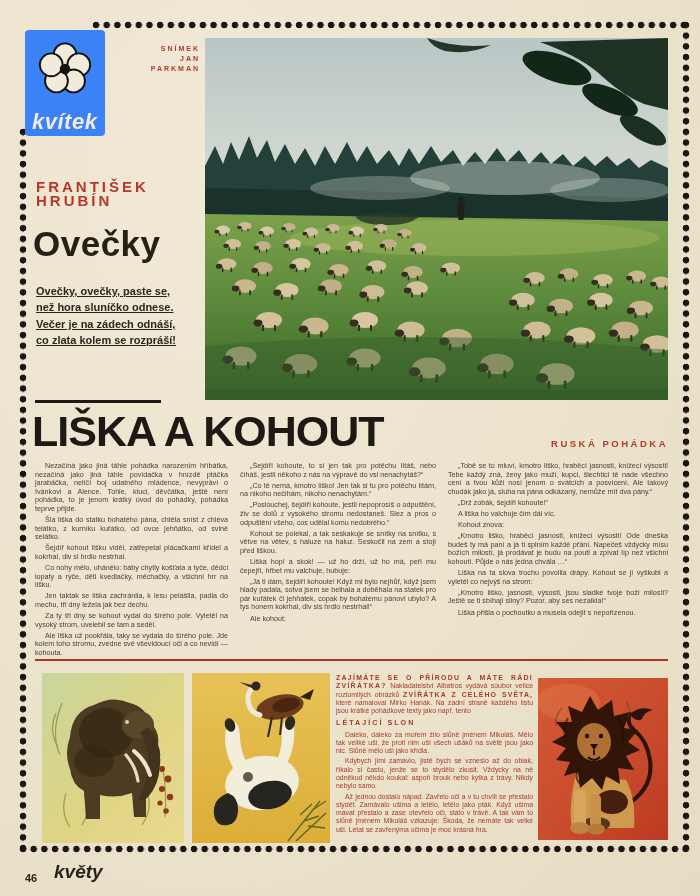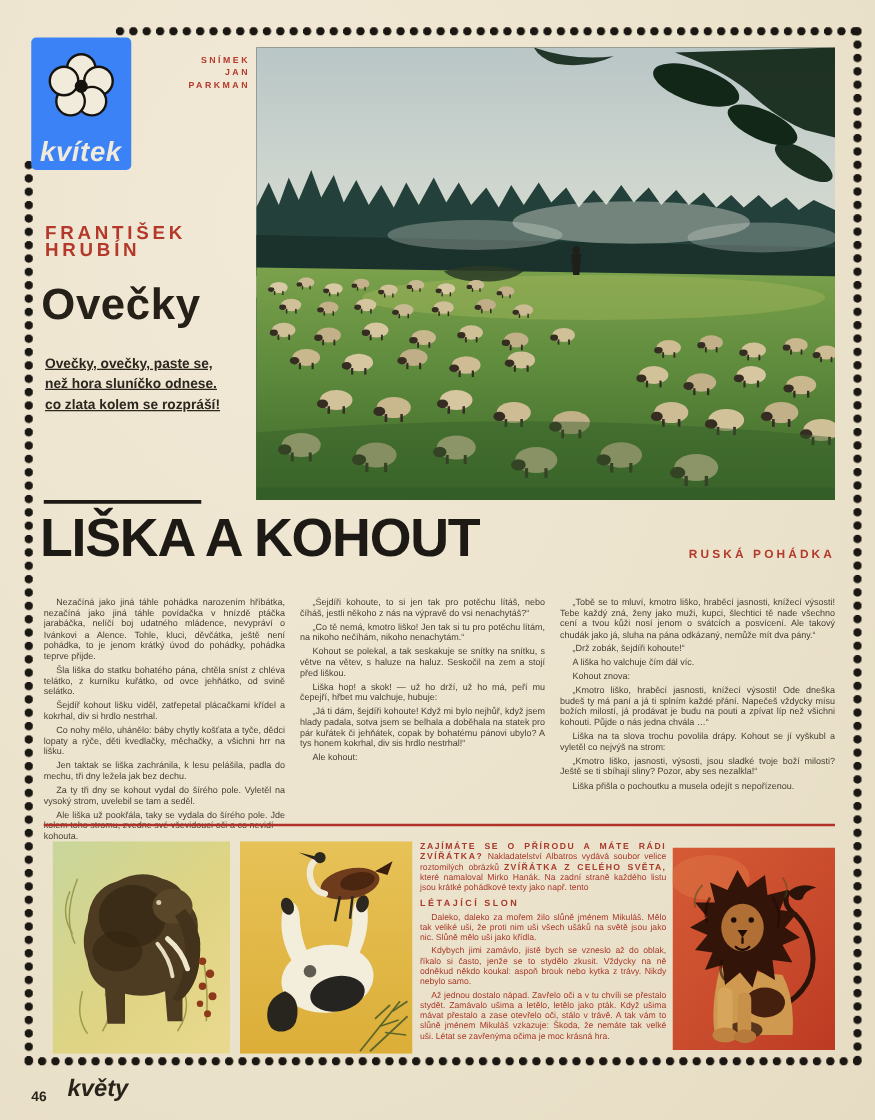--- a/index.html
+++ b/index.html
@@ -31,21 +31,21 @@
   .photo-frame svg{display:block;}
 
   .author{position:absolute;left:36px;top:180px;color:#b5392b;font-weight:bold;font-size:15px;letter-spacing:3px;line-height:14px;}
   .poem-title{position:absolute;left:33px;top:224px;font-size:35px;font-weight:bold;color:#262118;letter-spacing:0.5px;}
   .poem{position:absolute;left:36px;top:283px;width:172px;font-size:11px;font-weight:bold;color:#2b261e;line-height:16.4px;text-decoration:underline;}
 
   .title-rule{position:absolute;left:35px;top:400px;width:126px;height:3px;background:#1d1a15;}
   .story-title{position:absolute;left:32px;top:407px;font-size:43px;font-weight:bold;color:#1d1a15;letter-spacing:-1px;}
   .story-subtitle{position:absolute;right:32px;top:438px;color:#b5392b;font-weight:bold;font-size:9.5px;letter-spacing:2.5px;}
 
-  .columns{position:absolute;left:35px;top:478px;width:633px;height:194px;display:grid;grid-template-columns:193px 196px 220px;column-gap:12px;overflow:hidden;}
+  .columns{position:absolute;left:35px;top:462px;width:633px;height:194px;display:grid;grid-template-columns:193px 196px 220px;column-gap:12px;overflow:hidden;}
   .col{font-size:7.2px;line-height:1.19;color:#463f33;text-align:justify;}
   .col p{margin:0 0 2.6px 0;text-indent:10px;}
 
   .red-rule{position:absolute;left:35px;top:659px;width:633px;height:2px;background:#b03228;}
 
   .illus{position:absolute;top:673px;}
   .illus svg{display:block;}
   #illus-elephant{left:42px;}
   #illus-goat{left:192px;}
   #illus-lion{left:538px;top:678px;}
@@ -187,40 +187,42 @@
 </div>
 
 <div class="author">
   <div>FRANTIŠEK</div>
   <div>HRUBÍN</div>
 </div>
 <div class="poem-title">Ovečky</div>
 <div class="poem">
     <div>Ovečky, ovečky, paste se,</div>
     <div>než hora sluníčko odnese.</div>
+    <div>Večer je na zádech odnáší,</div>
     <div>co zlata kolem se rozpráší!</div>
   </div>
 
 <div class="title-rule"></div>
 <div class="story-title">LIŠKA A KOHOUT</div>
 <div class="story-subtitle">RUSKÁ POHÁDKA</div>
 
 <div class="columns">
   <div class="col">
       <p>Nezačíná jako jiná táhle pohádka narozením hříbátka, nezačíná jako jiná táhle povídačka v hnízdě ptáčka jarabáčka, nelíčí boj udatného mládence, nevypráví o Ivánkovi a Alence. Tohle, kluci, děvčátka, ještě není pohádka, to je jenom krátký úvod do pohádky, pohádka teprve přijde.</p>
       <p>Šla liška do statku bohatého pána, chtěla sníst z chléva telátko, z kurníku kuřátko, od ovce jehňátko, od svině selátko.</p>
       <p>Šejdíř kohout lišku viděl, zatřepetal plácačkami křídel a kokrhal, div si hrdlo nestrhal.</p>
       <p>Co nohy mělo, uhánělo: báby chytly košťata a tyče, dědci lopaty a rýče, děti kvedlačky, měchačky, a všichni hrr na lišku.</p>
       <p>Jen taktak se liška zachránila, k lesu pelášila, padla do mechu, tři dny ležela jak bez dechu.</p>
       <p>Za ty tři dny se kohout vydal do šírého pole. Vyletěl na vysoký strom, uvelebil se tam a seděl.</p>
       <p>Ale liška už pookřála, taky se vydala do šírého pole. Jde kolem toho stromu, zvedne své vševidoucí oči a co nevidí — kohouta.</p>
     </div>
   <div class="col">
       <p>„Šejdíři kohoute, to si jen tak pro potěchu lítáš, nebo číháš, jestli někoho z nás na výpravě do vsi nenachytáš?“</p>
       <p>„Co tě nemá, kmotro liško! Jen tak si tu pro potěchu lítám, na nikoho nečíhám, nikoho nenachytám.“</p>
+      <p>„Poslouchej, šejdíři kohoute, jestli nepoprosíš o odpuštění, živ se dolů z vysokého stromu nedostaneš. Slez a pros o odpuštění všeho, cos udělal komu nedobrého.“</p>
       <p>Kohout se polekal, a tak seskakuje se snítky na snítku, s větve na větev, s haluze na haluz. Seskočil na zem a stojí před liškou.</p>
       <p>Liška hop! a skok! — už ho drží, už ho má, peří mu čepejří, hřbet mu valchuje, hubuje:</p>
       <p>„Já ti dám, šejdíři kohoute! Když mi bylo nejhůř, když jsem hlady padala, sotva jsem se belhala a doběhala na statek pro pár kuřátek či jehňátek, copak by bohatému pánovi ubylo? A tys honem kokrhal, div sis hrdlo nestrhal!“</p>
       <p>Ale kohout:</p>
     </div>
   <div class="col">
       <p>„Tobě se to mluví, kmotro liško, hraběcí jasnosti, knížecí výsosti! Tebe každý zná, ženy jako muži, kupci, šlechtici tě nade všechno cení a tvou kůži nosí jenom o svátcích a posvícení. Ale takový chudák jako já, sluha na pána odkázaný, nemůže mít dva pány.“</p>
       <p>„Drž zobák, šejdíři kohoute!“</p>
       <p>A liška ho valchuje čím dál víc.</p>
       <p>Kohout znova:</p>

